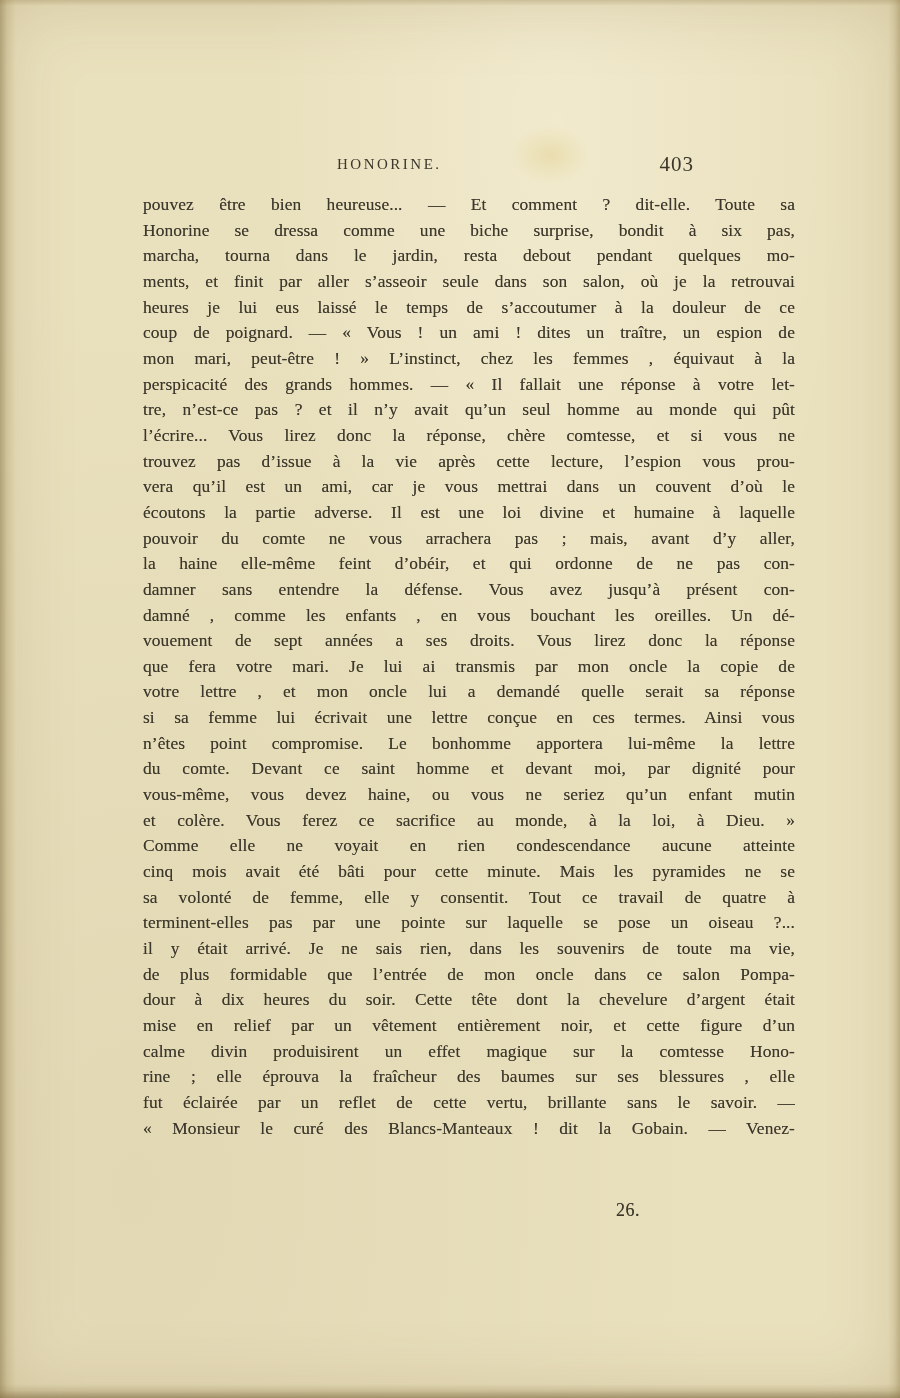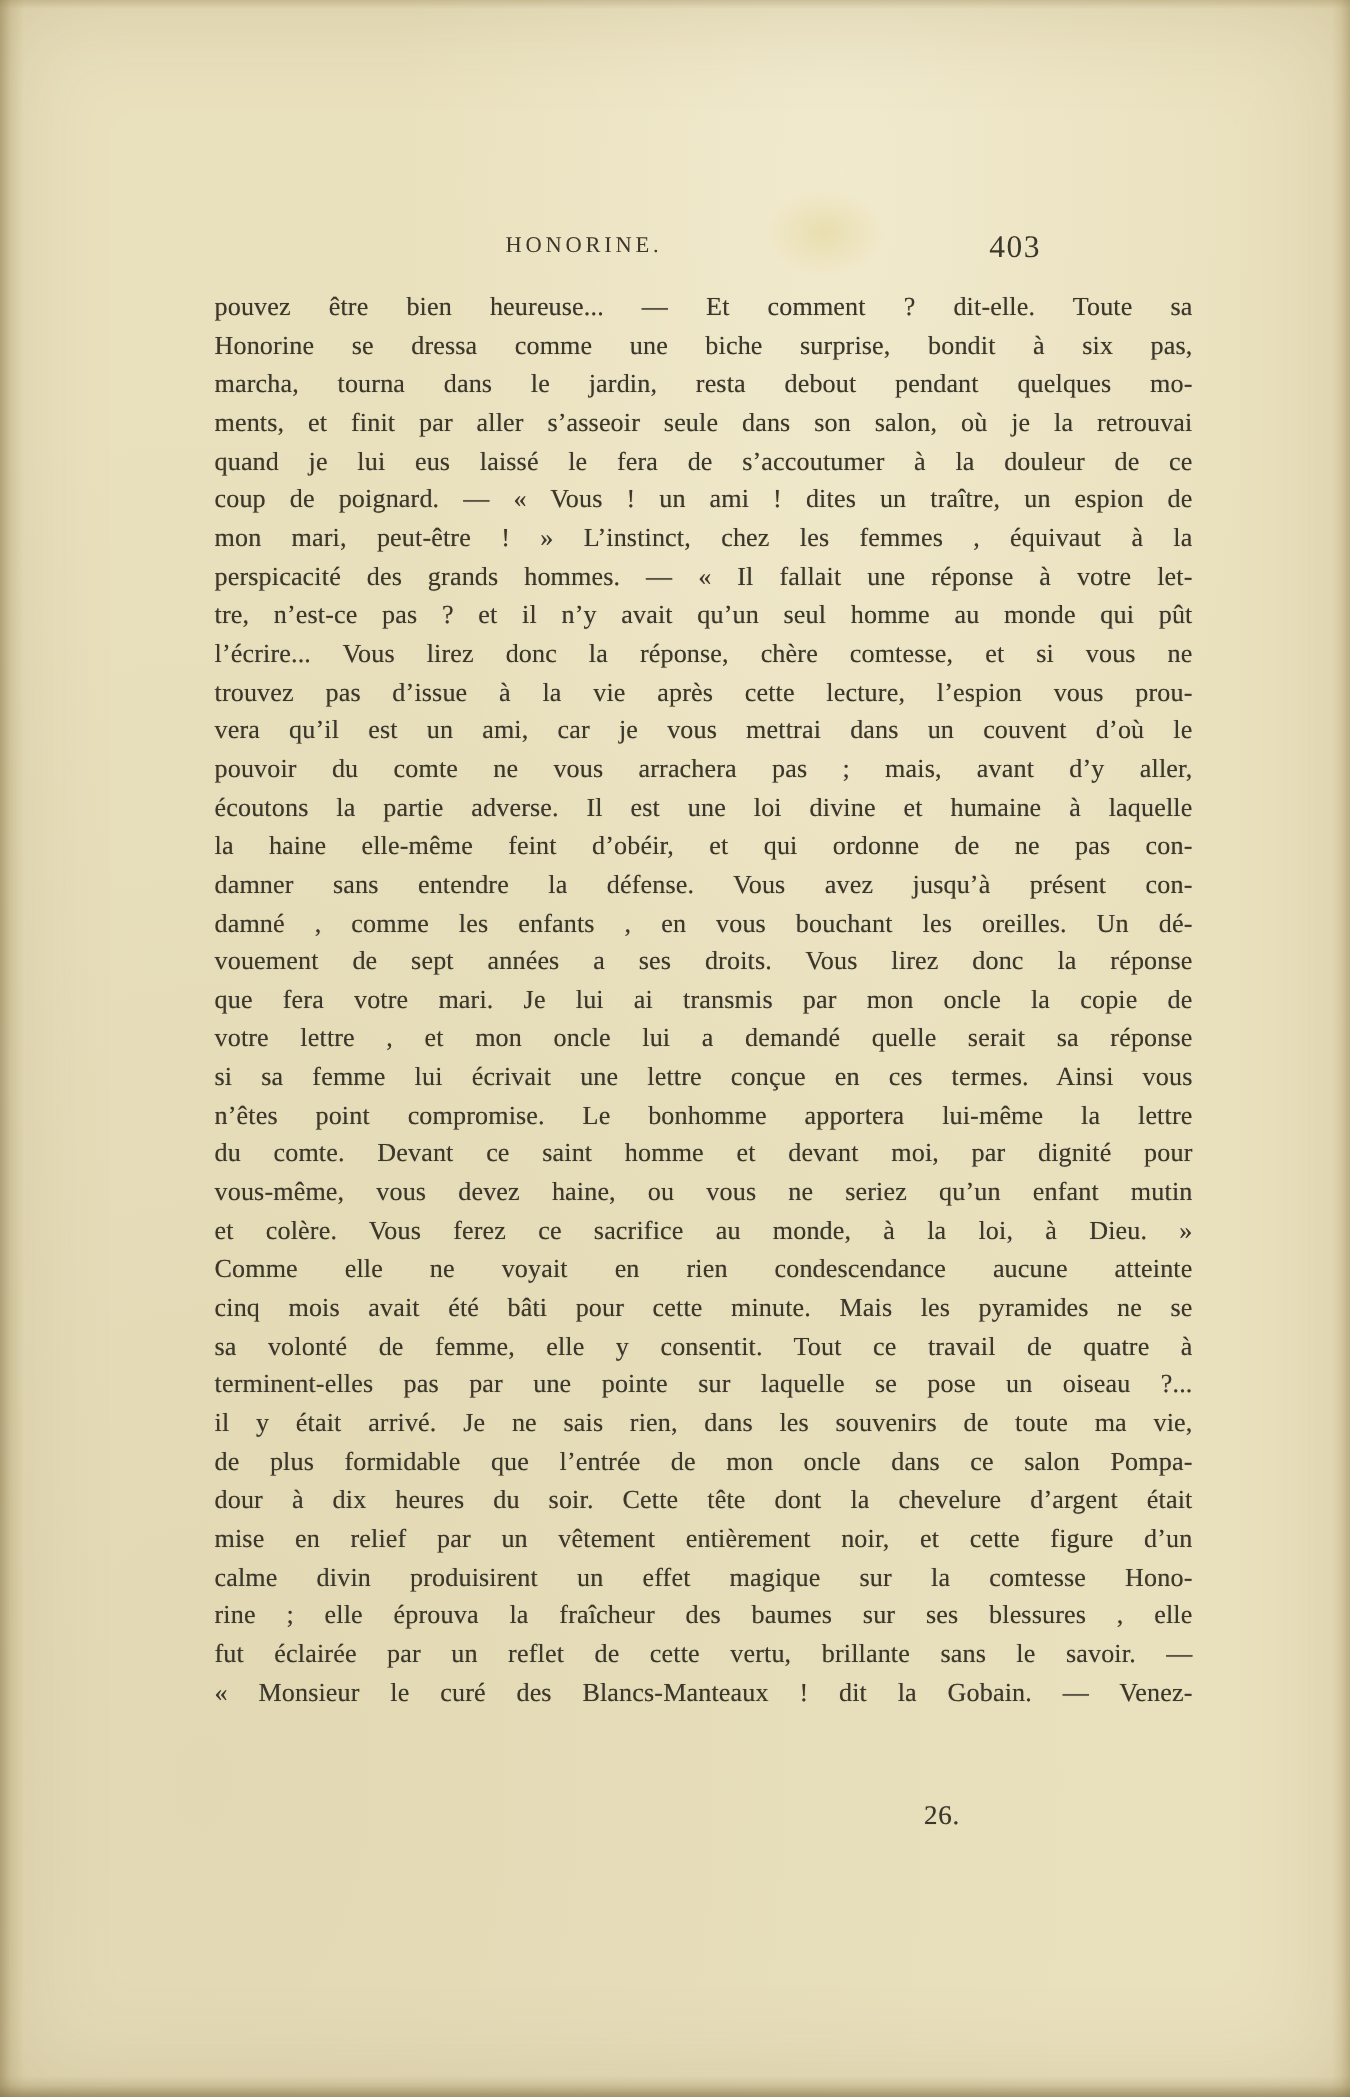--- a/index.html
+++ b/index.html
@@ -110,30 +110,30 @@
   <span class="head-title">HONORINE.</span>
   <span class="head-folio">403</span>
 </div>
 
 <div class="text-block">
 
 <div class="line">pouvez être bien heureuse... — Et comment ? dit-elle. Toute sa</div>
     <div class="line">Honorine se dressa comme une biche surprise, bondit à six pas,</div>
     <div class="line">marcha, tourna dans le jardin, resta debout pendant quelques mo-</div>
     <div class="line">ments, et finit par aller s’asseoir seule dans son salon, où je la retrouvai</div>
-    <div class="line">quand je lui eus laissé le fera de s’accoutumer à la douleur de ce</div>
+    <div class="line">heures je lui eus laissé le temps de s’accoutumer à la douleur de ce</div>
     <div class="line">coup de poignard. — « Vous ! un ami ! dites un traître, un espion de</div>
     <div class="line">mon mari, peut-être ! » L’instinct, chez les femmes , équivaut à la</div>
     <div class="line">perspicacité des grands hommes. — « Il fallait une réponse à votre let-</div>
     <div class="line">tre, n’est-ce pas ? et il n’y avait qu’un seul homme au monde qui pût</div>
     <div class="line">l’écrire... Vous lirez donc la réponse, chère comtesse, et si vous ne</div>
     <div class="line">trouvez pas d’issue à la vie après cette lecture, l’espion vous prou-</div>
     <div class="line">vera qu’il est un ami, car je vous mettrai dans un couvent d’où le</div>
+    <div class="line">écoutons la partie adverse. Il est une loi divine et humaine à laquelle</div>
     <div class="line">pouvoir du comte ne vous arrachera pas ; mais, avant d’y aller,</div>
-    <div class="line">écoutons la partie adverse. Il est une loi divine et humaine à laquelle</div>
     <div class="line">la haine elle-même feint d’obéir, et qui ordonne de ne pas con-</div>
     <div class="line">damner sans entendre la défense. Vous avez jusqu’à présent con-</div>
     <div class="line">damné , comme les enfants , en vous bouchant les oreilles. Un dé-</div>
     <div class="line">vouement de sept années a ses droits. Vous lirez donc la réponse</div>
     <div class="line">que fera votre mari. Je lui ai transmis par mon oncle la copie de</div>
     <div class="line">votre lettre , et mon oncle lui a demandé quelle serait sa réponse</div>
     <div class="line">si sa femme lui écrivait une lettre conçue en ces termes. Ainsi vous</div>
     <div class="line">n’êtes point compromise. Le bonhomme apportera lui-même la lettre</div>
     <div class="line">du comte. Devant ce saint homme et devant moi, par dignité pour</div>
     <div class="line">vous-même, vous devez haine, ou vous ne seriez qu’un enfant mutin</div>

